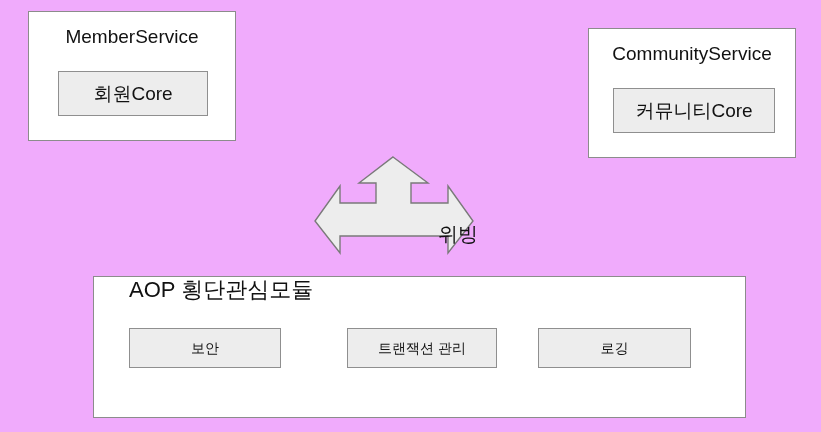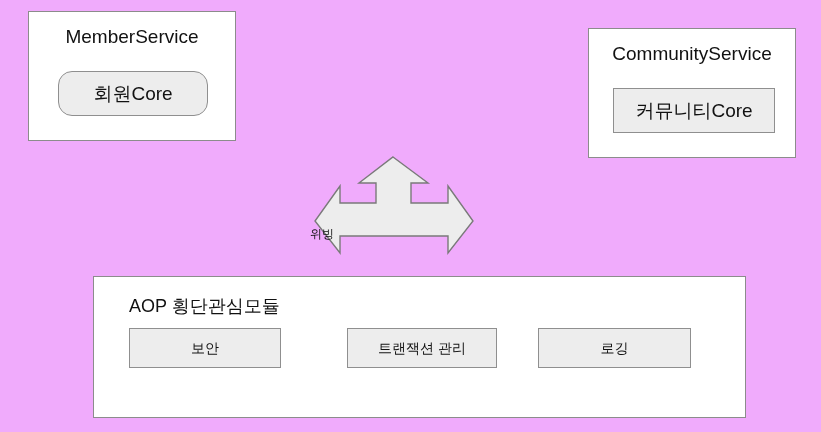--- a/index.html
+++ b/index.html
@@ -67,44 +67,44 @@
     display: block;
     width: 168px;
     height: 106px;
     overflow: visible;
   }
   .weaving-label {
     position: absolute;
     left: 0;
     right: 0;
     top: 72px;
-    text-align: left;
-    font-size: 12px;
+    text-align: right;
+    font-size: 20px;
     line-height: 21px;
     color: #111111;
     white-space: nowrap;
     pointer-events: none;
   }
 
   
   #aop-panel {
     position: absolute;
     left: 93px;
     top: 276px;
     width: 653px;
     height: 142px;
     background: #ffffff;
     border: 1px solid #8c8c8c;
     box-sizing: border-box;
   }
   .aop-title {
     position: absolute;
     left: 35px;
-    top: 19px;
-    font-size: 18px;
+    top: 2px;
+    font-size: 22px;
     line-height: 21px;
     color: #111111;
     white-space: nowrap;
   }
   .aop-module {
     position: absolute;
     top: 51px;
     height: 40px;
     background: #ededed;
     border: 1px solid #8f8f8f;
@@ -120,21 +120,21 @@
     white-space: nowrap;
   }
 </style>
 </head>
 <body>
 
 <div id="canvas">
 
   <div class="service-box" style="left:28px; top:11px; width:208px; height:130px;">
     <div class="service-title">MemberService</div>
-    <div class="core-box" style="left:29px; top:59px; width:150px; height:45px;border-radius:14px;">
+    <div class="core-box" style="left:29px; top:59px; width:150px; height:45px;">
       <span class="core-label">회원Core</span>
     </div>
   </div>
 
 
   <div class="service-box" style="left:588px; top:28px; width:208px; height:130px;">
     <div class="service-title">CommunityService</div>
     <div class="core-box" style="left:24px; top:59px; width:162px; height:45px;">
       <span class="core-label">커뮤니티Core</span>
     </div>

